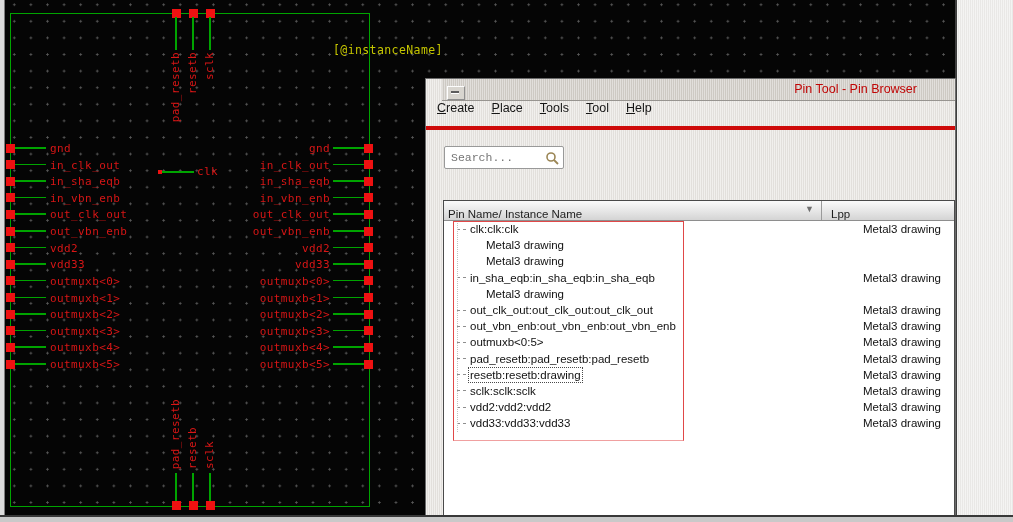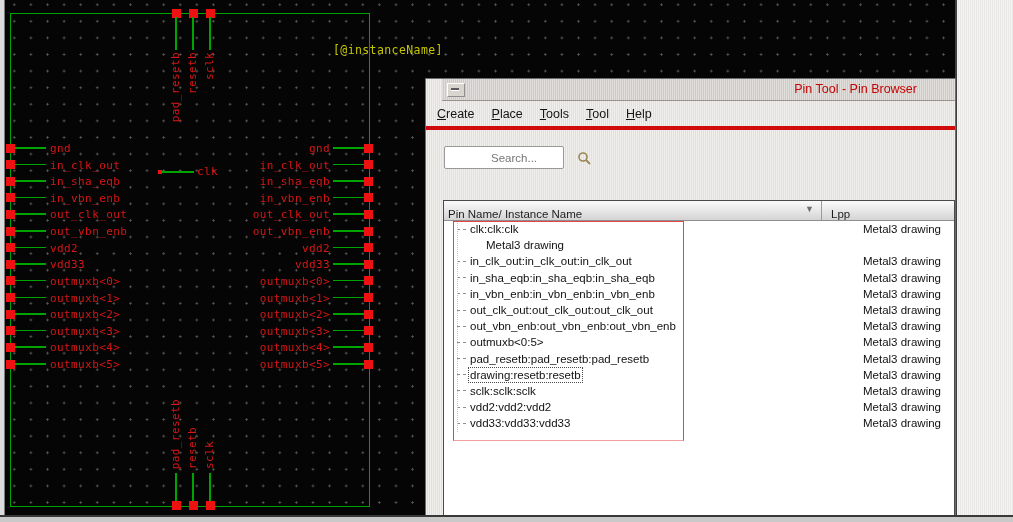--- a/index.html
+++ b/index.html
@@ -54,35 +54,35 @@
 
   .instance-label{position:absolute;left:333px;top:43px;color:var(--yellow);
                   font:11.5px "DejaVu Sans Mono",monospace;letter-spacing:.4px;}
 
   
   .dialog{position:absolute;left:425px;top:78px;width:531px;height:439px;z-index:20;
           background:#e6e3df;border:1px solid #6b6b6b;box-sizing:border-box;overflow:hidden;
           background-image:repeating-linear-gradient(90deg,rgba(255,255,255,.45) 0 1px,rgba(0,0,0,.015) 1px 2px);}
   .titlebar{position:relative;height:21px;background:#cdc9c3;border-bottom:1px solid #979490;
             background-image:repeating-linear-gradient(90deg,rgba(255,255,255,.4) 0 1px,transparent 1px 2px);
-            display:flex;align-items:center;margin-left:16px;}
+            display:flex;align-items:flex-end;margin-left:16px;}
   .win-icon{margin-left:5px;width:16px;height:12px;background:#d8d5cf;border:1px solid #8f8f8f;
             border-top-color:#fdfdfd;border-left-color:#fdfdfd;position:relative;}
   .win-icon i{position:absolute;left:3px;top:4px;width:8px;height:2px;background:#5c5c5c;border-bottom:1px solid #fff;}
   .title{position:absolute;right:38px;top:3px;color:var(--titlered);font-size:12.5px;}
-  .menubar{height:25px;display:flex;align-items:center;padding-left:11px;gap:17px;}
+  .menubar{height:25px;display:flex;padding-left:11px;gap:17px;}
   .menu-item{display:inline-block;font-size:12.5px;color:#151515;cursor:default;}
   .menu-item::first-letter{text-decoration:underline;}
   .red-rule{height:4px;background:var(--rulered);}
 
   .search-wrap{position:absolute;left:18px;top:67px;}
   .search-box{width:118px;height:21px;background:#fff;border:1px solid #999;border-radius:2px;
               display:flex;align-items:center;}
   .search-box input{flex:1;border:none;outline:none;background:transparent;font-size:11.5px;
-                    font-family:Liberation Sans, sans-serif;color:#666;padding:0 0 0 6px;width:86px;margin-left:40px;}
+                    font-family:Liberation Mono, monospace;color:#666;padding:0 0 0 6px;width:86px;}
   .mag{flex:0 0 14px;margin-right:4px;}
 
   .pin-table{position:absolute;left:17px;top:121px;width:512px;bottom:-2px;background:#fff;
              border:1px solid #4a4a4a;box-sizing:border-box;}
   .thead{position:relative;height:19px;background:linear-gradient(#fbfbfb,#d4d4d4);
          border-bottom:1px solid #8e8e8e;display:flex;align-items:flex-end;font-size:11.5px;color:#1d1d1d;
          background-image:linear-gradient(#fbfbfb,#d4d4d4),repeating-linear-gradient(90deg,rgba(255,255,255,.3) 0 1px,transparent 1px 2px);}
   .th-name{flex:0 0 373px;padding-left:4px;}
   .sort-icon{position:absolute;left:361px;top:3px;font-size:9px;color:#6e6e6e;}
   .th-sep{position:absolute;left:377px;top:0;width:1px;height:19px;background:#9a9a9a;}
@@ -381,40 +381,32 @@
               <span class="row-label">clk:clk:clk</span>
             </span>
             <span class="cell-lpp">Metal3 drawing</span>
           </div>
 
           <div class="trow" data-focused="false" style="--i: 1;">
             <span class="cell-lpp">Metal3 drawing</span>
           </div>
 
           <div class="trow" data-focused="false" style="--i: 2;">
-            <span class="cell-name">
-              <span class="dash"></span>
-              <span class="row-label">in_clk_out:in_clk_out:in_clk_out</span>
-            </span>
             <span class="cell-lpp">Metal3 drawing</span>
           </div>
 
           <div class="trow" data-focused="false" style="--i: 3;">
             <span class="cell-name">
               <span class="dash"></span>
               <span class="row-label">in_sha_eqb:in_sha_eqb:in_sha_eqb</span>
             </span>
             <span class="cell-lpp">Metal3 drawing</span>
           </div>
 
           <div class="trow" data-focused="false" style="--i: 4;">
-            <span class="cell-name">
-              <span class="dash"></span>
-              <span class="row-label">in_vbn_enb:in_vbn_enb:in_vbn_enb</span>
-            </span>
             <span class="cell-lpp">Metal3 drawing</span>
           </div>
 
           <div class="trow" data-focused="false" style="--i: 5;">
             <span class="cell-name">
               <span class="dash"></span>
               <span class="row-label">out_clk_out:out_clk_out:out_clk_out</span>
             </span>
             <span class="cell-lpp">Metal3 drawing</span>
           </div>
@@ -439,21 +431,21 @@
             <span class="cell-name">
               <span class="dash"></span>
               <span class="row-label">pad_resetb:pad_resetb:pad_resetb</span>
             </span>
             <span class="cell-lpp">Metal3 drawing</span>
           </div>
 
           <div class="trow" data-focused="true" style="--i: 9;">
             <span class="cell-name">
               <span class="dash"></span>
-              <span class="row-label">drawing:resetb:resetb</span>
+              <span class="row-label">resetb:resetb:drawing</span>
             </span>
             <span class="cell-lpp">Metal3 drawing</span>
           </div>
 
           <div class="trow" data-focused="false" style="--i: 10;">
             <span class="cell-name">
               <span class="dash"></span>
               <span class="row-label">sclk:sclk:sclk</span>
             </span>
             <span class="cell-lpp">Metal3 drawing</span>

